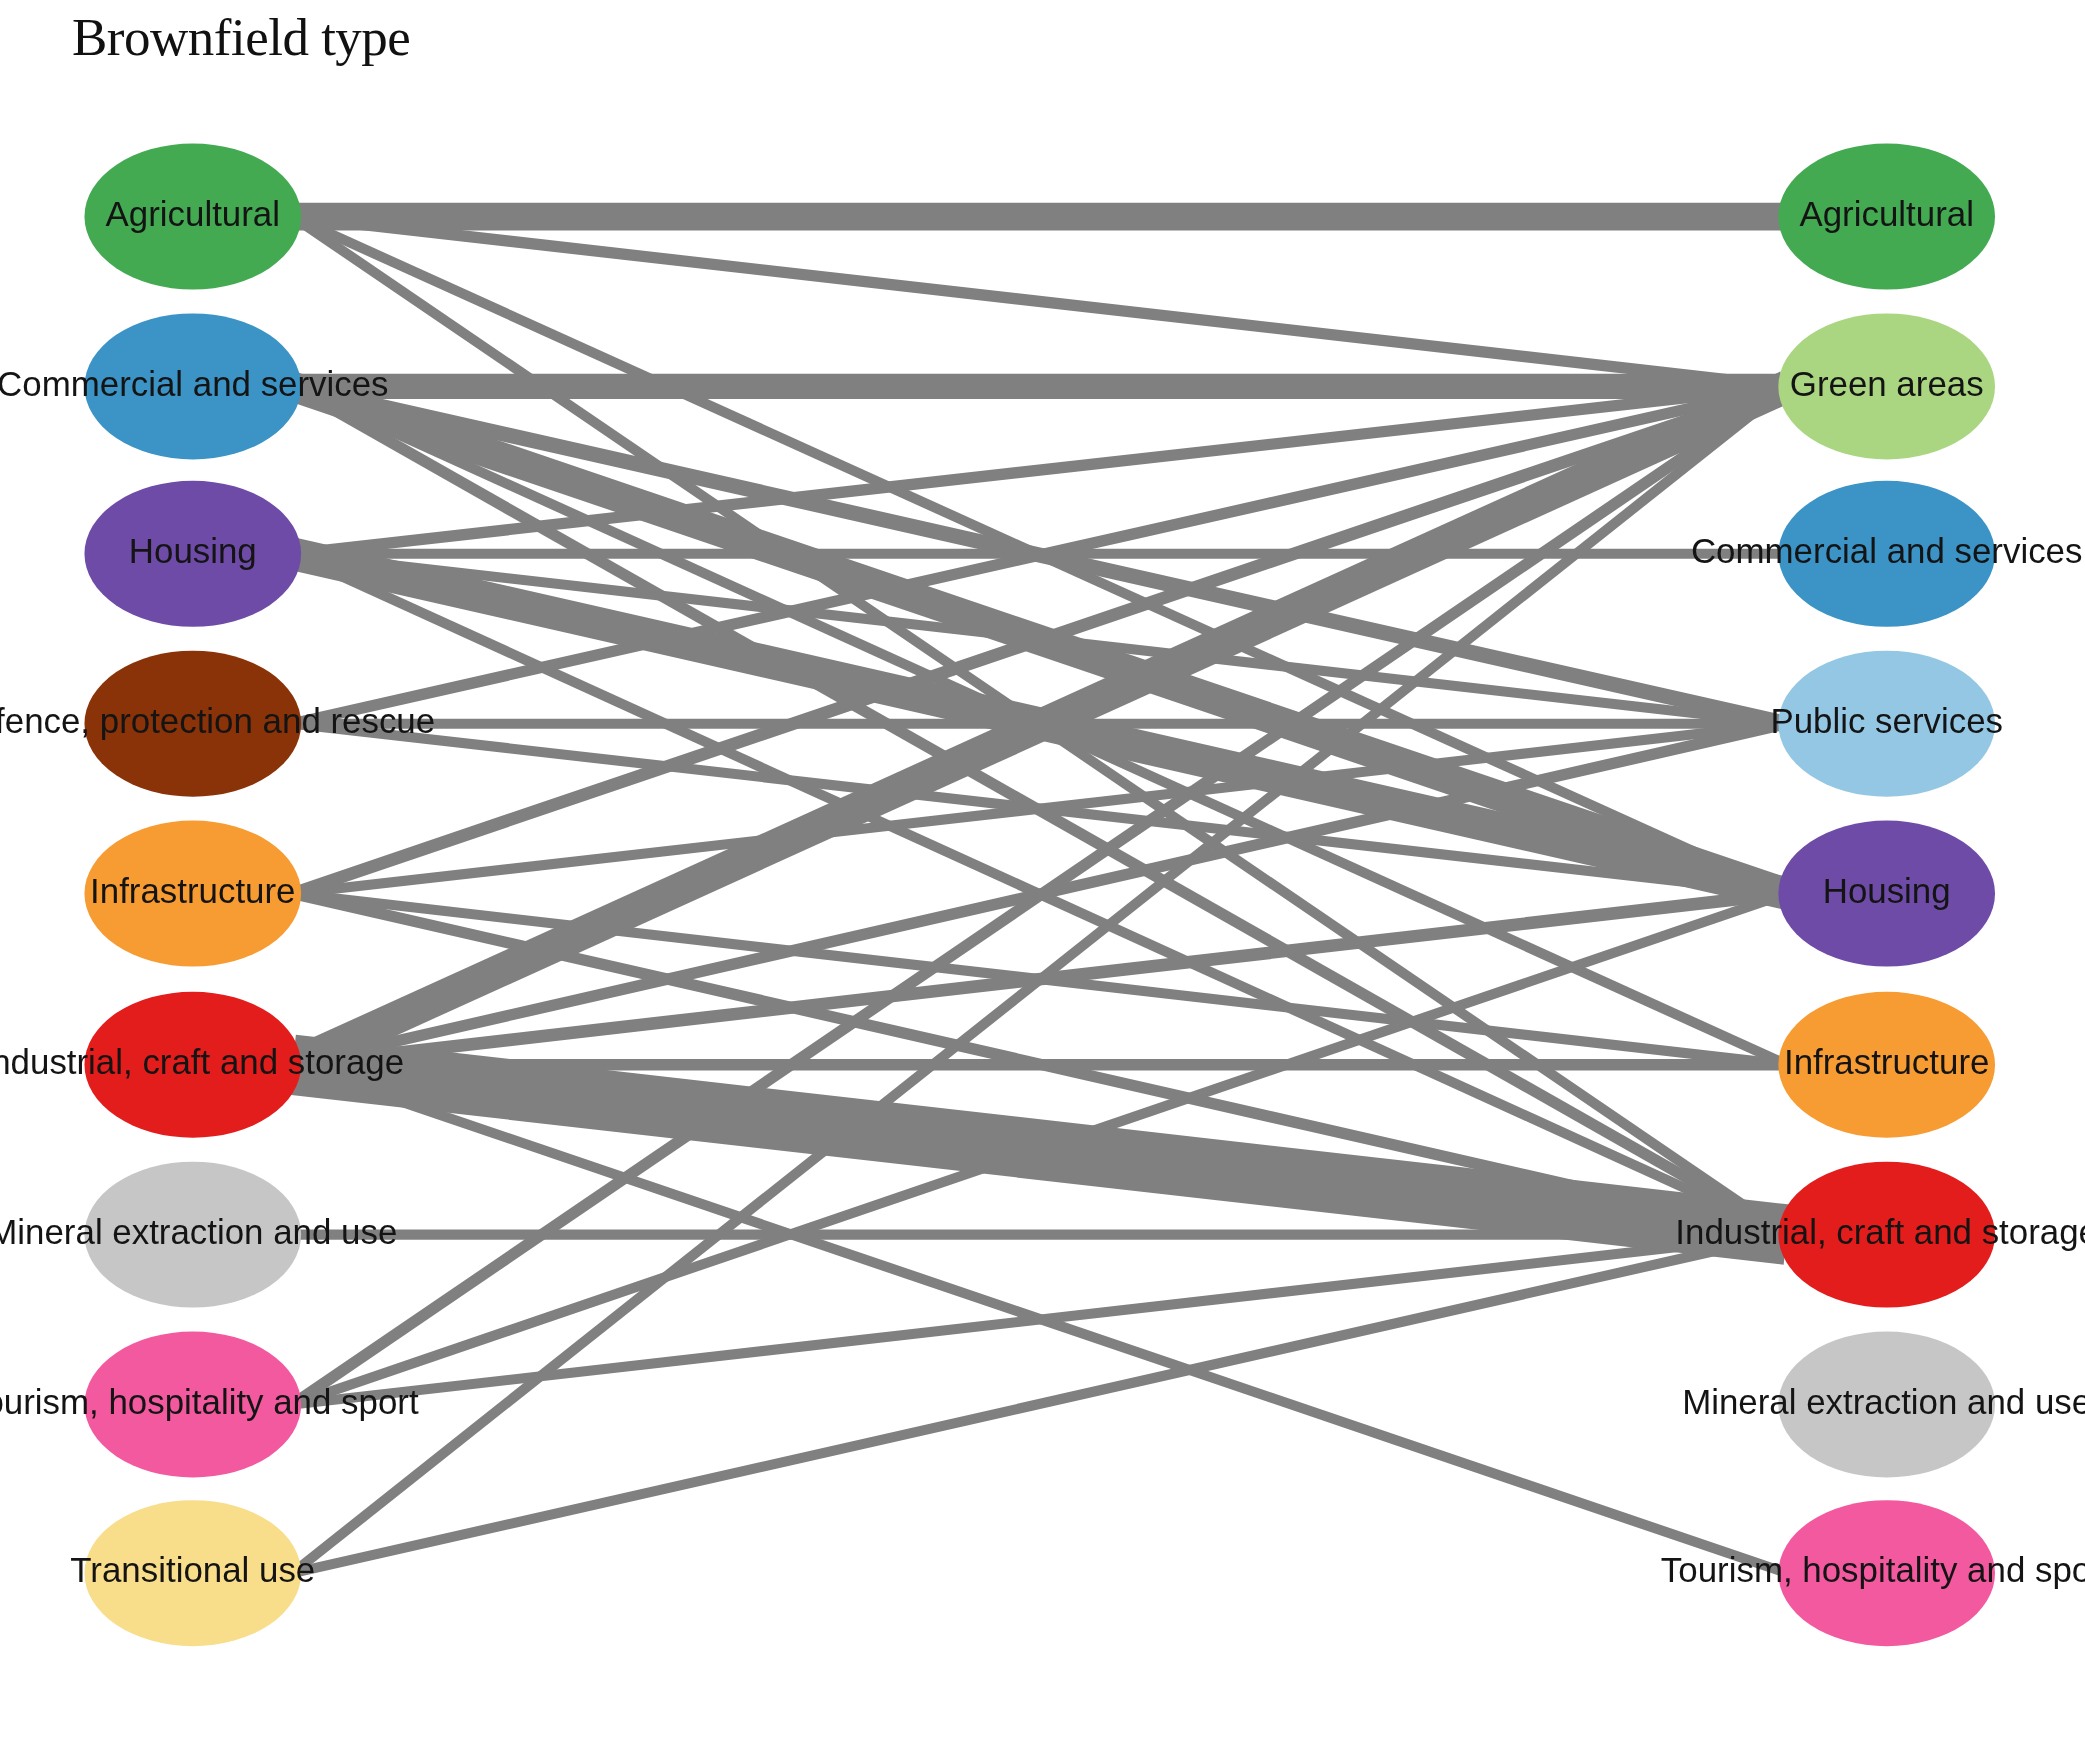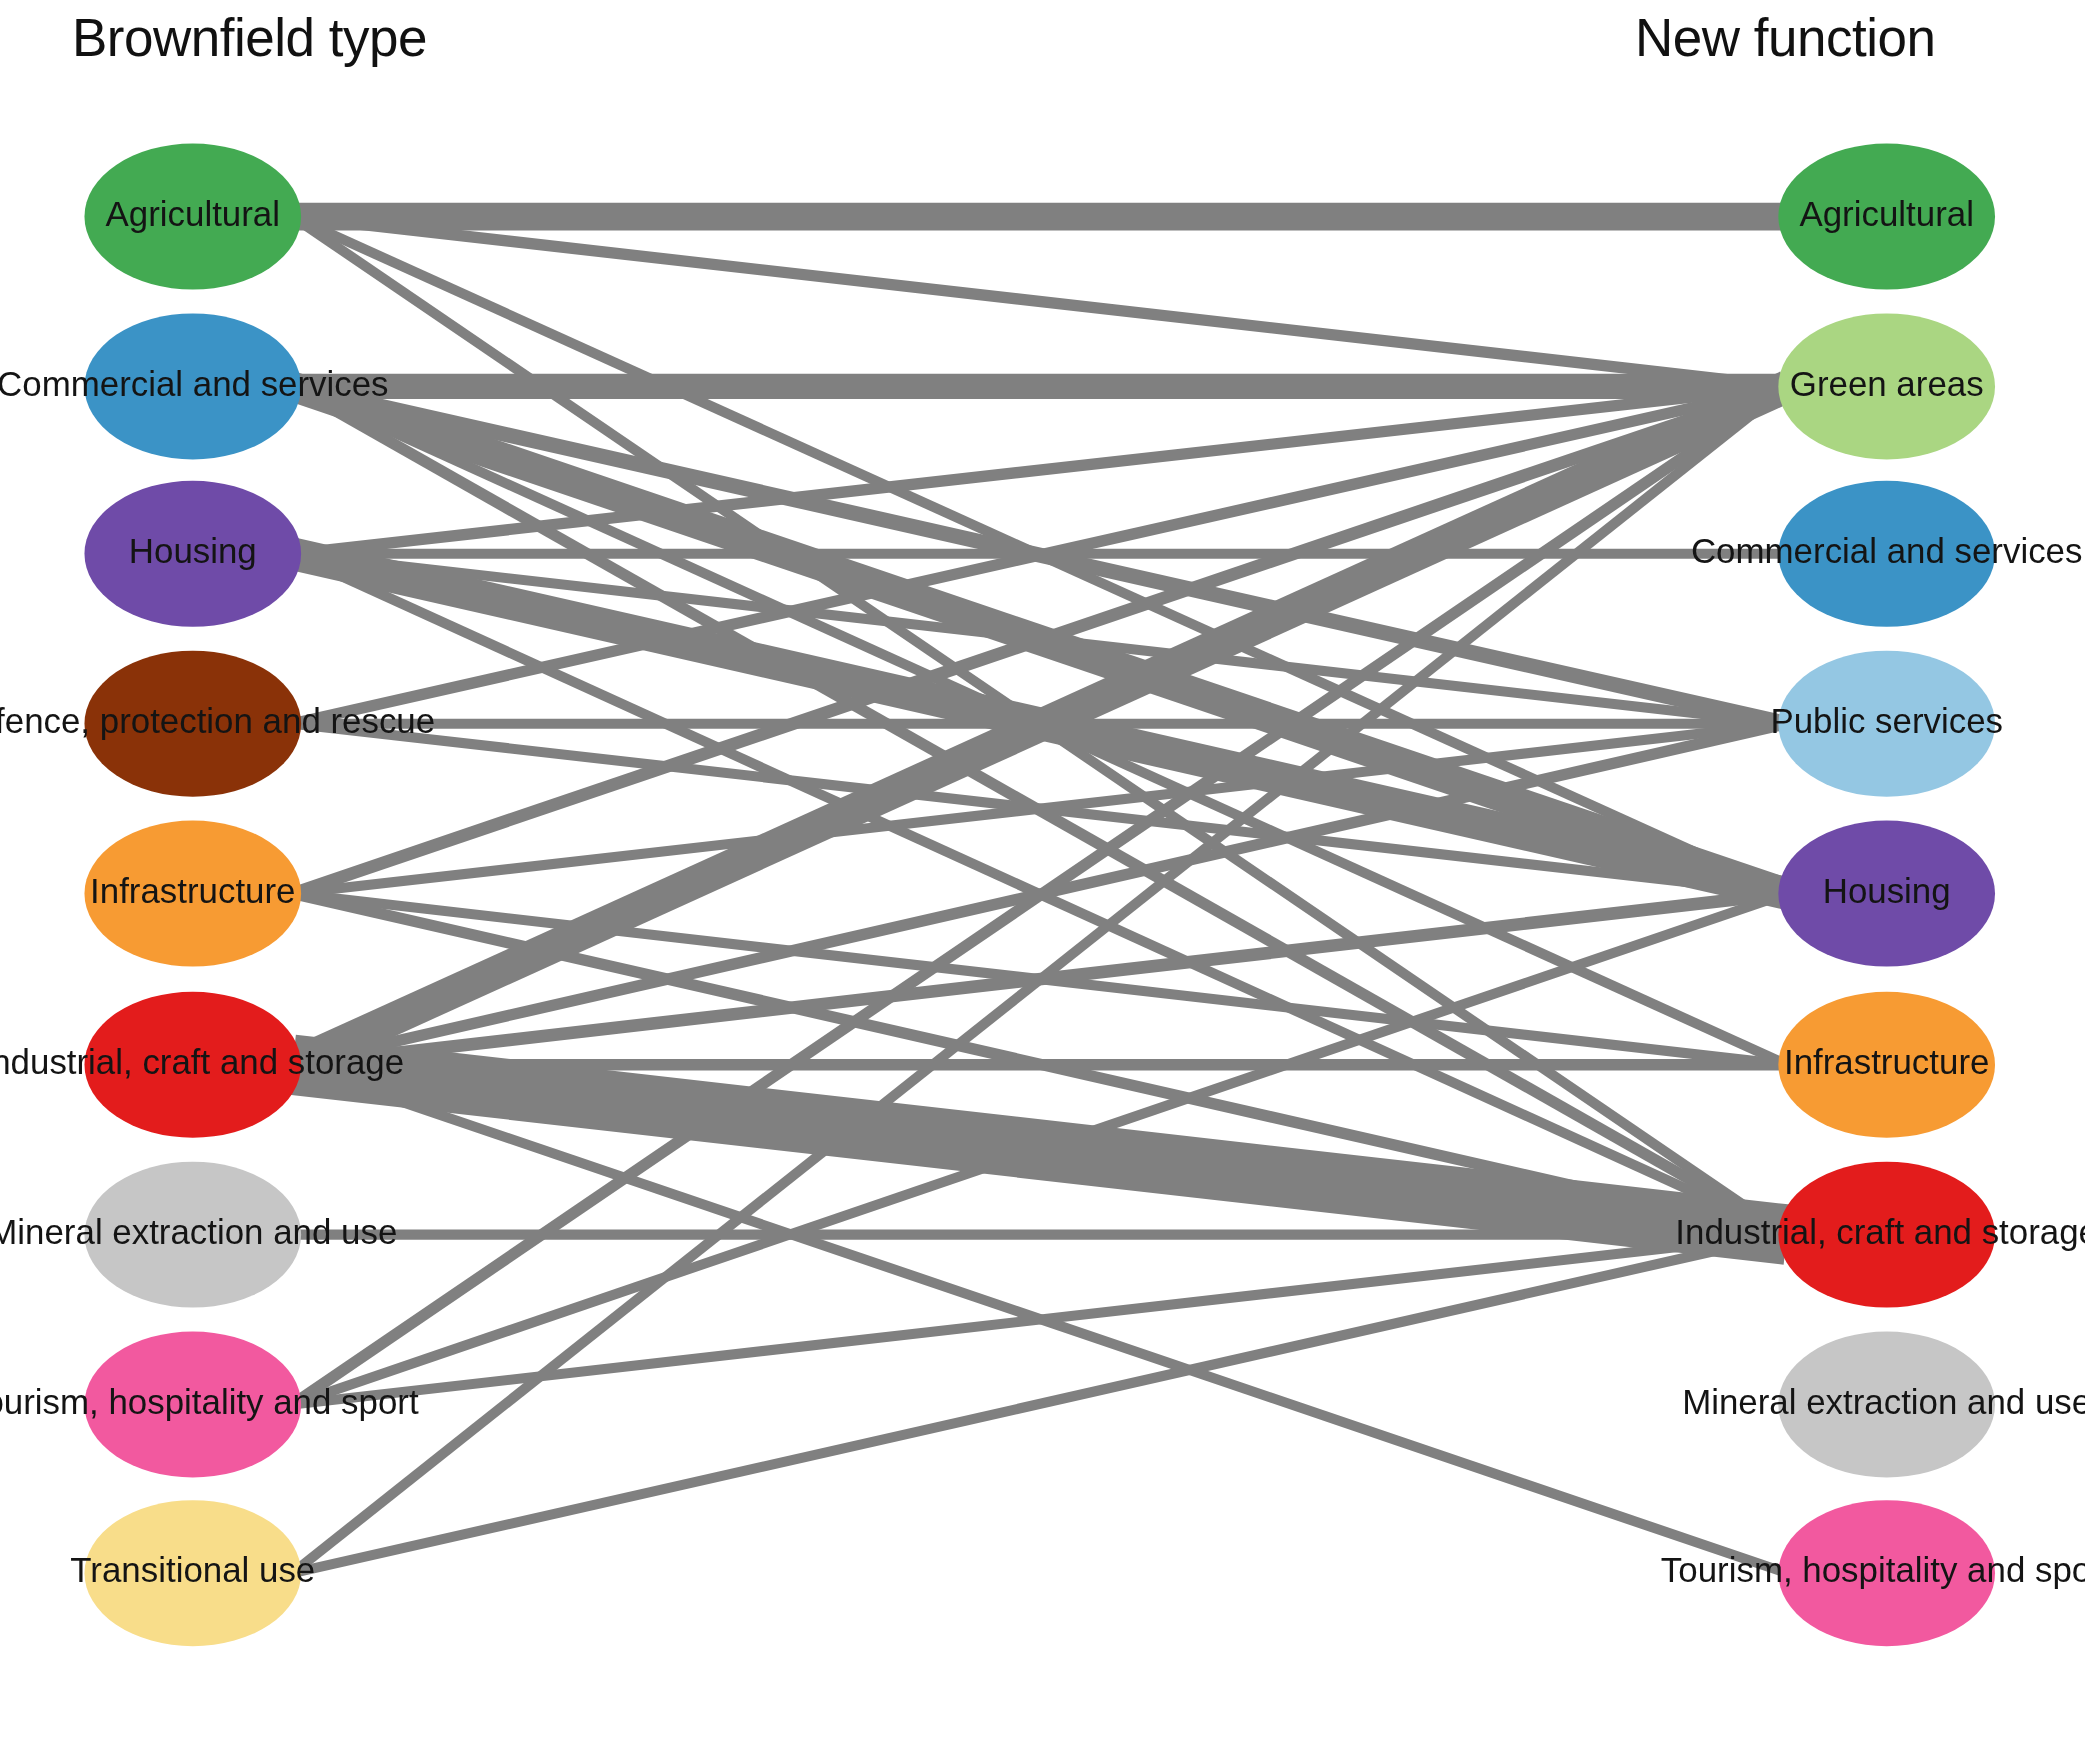--- a/index.html
+++ b/index.html
@@ -14,21 +14,21 @@
     position: relative;
     width: 2085px;
     height: 1762px;
     background: #ffffff;
     overflow: hidden;
   }
   .column-title {
     position: absolute;
     font-size: 53px;
     color: #111111;
-    font-family: Liberation Sans, sans-serif;
+    font-family: Liberation Serif, serif;
     white-space: nowrap;
     letter-spacing: -0.5px;
   }
   #title-left  { left: 72px;  top: 7.3px; }
   #title-right { left: 1635px; top: 7.3px; }
 
   svg#graph {
     position: absolute;
     left: 0; top: 0;
     width: 2085px;
@@ -51,21 +51,20 @@
   .node-label.left  { text-anchor: middle; }
   .node-label.right { text-anchor: middle; }
 </style>
 </head>
 <body>
 
 <div id="canvas">
 
   <div class="column-title" id="title-left">Brownfield type</div>
 
-  <div class="column-title" id="title-right">New function</div>
 
   <svg id="graph" viewBox="0 0 2271 1919">
     <g id="edge-layer">
         <line x1="318.56" y1="235.76285714285714" x2="1946.44" y2="235.76285714285714" class="edge" stroke="#808080" stroke-width="30.155714285714286"></line>
         <line x1="318.56" y1="235.76285714285714" x2="1946.44" y2="420.80928571428575" class="edge" stroke="#808080" stroke-width="12.336428571428572"></line>
         <line x1="318.56" y1="235.76285714285714" x2="1946.44" y2="973.2071428571429" class="edge" stroke="#808080" stroke-width="10.965714285714286"></line>
         <line x1="318.56" y1="235.76285714285714" x2="1946.44" y2="1344.6707142857144" class="edge" stroke="#808080" stroke-width="10.965714285714286"></line>
         <line x1="318.56" y1="420.80928571428575" x2="1946.44" y2="420.80928571428575" class="edge" stroke="#808080" stroke-width="27.414285714285715"></line>
         <line x1="318.56" y1="420.80928571428575" x2="1946.44" y2="788.1607142857143" class="edge" stroke="#808080" stroke-width="16.44857142857143"></line>
         <line x1="318.56" y1="420.80928571428575" x2="1946.44" y2="973.2071428571429" class="edge" stroke="#808080" stroke-width="32.89714285714286"></line>

